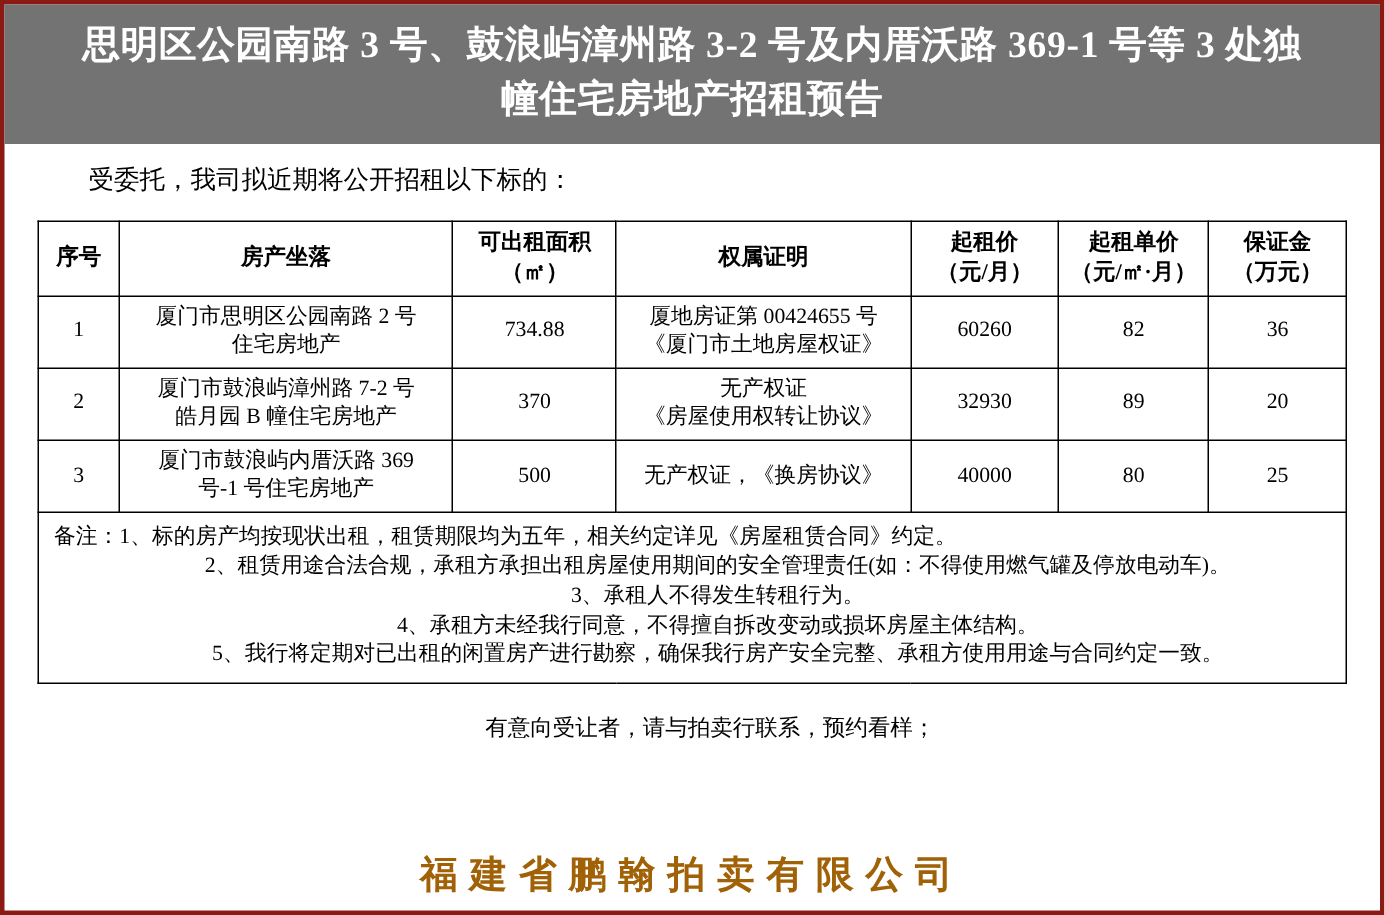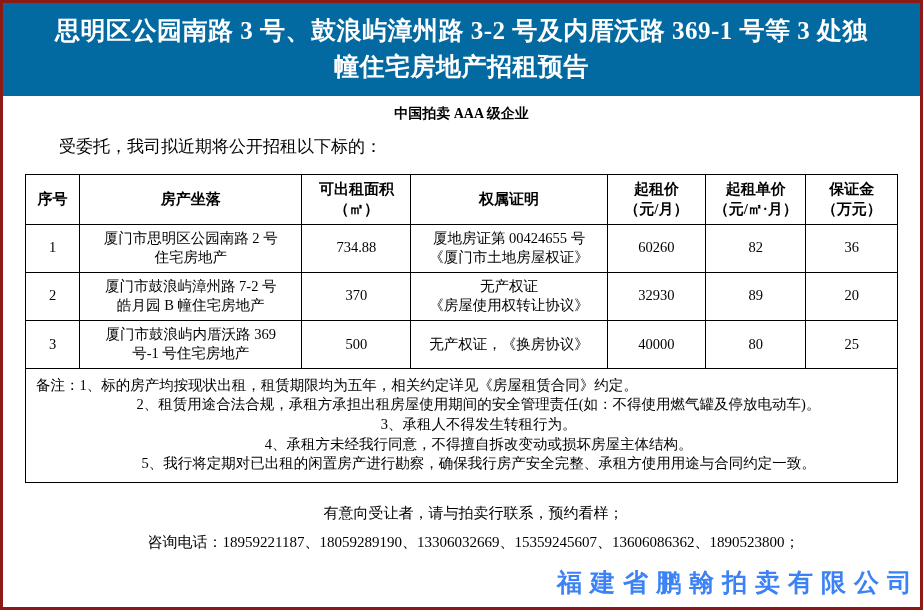--- a/index.html
+++ b/index.html
@@ -16,21 +16,21 @@
     overflow: hidden;
   }
   #page {
     width: 923px;
     height: 610px;
     position: relative;
     border: 3px solid #8c1a14;
     background: #ffffff;
   }
   .header-band {
-    background: #0369a1;
+    background: #737373;
     color: #ffffff;
     padding: 10px 40px 12px 40px;
     text-align: center;
   }
   .header-title {
     font-size: 25px;
     font-weight: bold;
     line-height: 1.42;
     letter-spacing: 0.5px;
   }
@@ -103,37 +103,36 @@
   }
   .mono {
     font-family: "Liberation Mono", "DejaVu Sans Mono", monospace;
     font-size: 14px;
   }
   .company {
     position: absolute;
     left: 0;
     right: 0;
     bottom: 8px;
-    text-align: right;
-    color: #3b82f6;
+    text-align: center;
+    color: #a16207;
     font-size: 25px;
     font-weight: bold;
     letter-spacing: 8px;
   }
 </style>
 </head>
 <body>
 
 <div id="page">
 
   <div class="header-band">
     <div class="header-title">思明区公园南路 3 号、鼓浪屿漳州路 3-2 号及内厝沃路 369-1 号等 3 处独幢住宅房地产招租预告</div>
   </div>
 
-  <div class="subtitle">中国拍卖 AAA 级企业</div>
 
   <div class="intro">受委托，我司拟近期将公开招租以下标的：</div>
 
   <div class="table-wrap">
     <table class="main">
       <colgroup>
         <col class="col1">
           <col class="col2">
           <col class="col3">
           <col class="col4">
@@ -223,17 +222,16 @@
             <div class="notes-line indent">4、承租方未经我行同意，不得擅自拆改变动或损坏房屋主体结构。</div>
             <div class="notes-line indent">5、我行将定期对已出租的闲置房产进行勘察，确保我行房产安全完整、承租方使用用途与合同约定一致。</div>
           </td>
         </tr>
       </tbody>
     </table>
   </div>
 
   <div class="footer-lines">
     <div>有意向受让者，请与拍卖行联系，预约看样；</div>
-    <div>咨询电话：18959221187、18059289190、13306032669、15359245607、13606086362、1890523800；</div>
   </div>
 
   <div class="company">福建省鹏翰拍卖有限公司</div>
 </div>
 
 </body></html>

